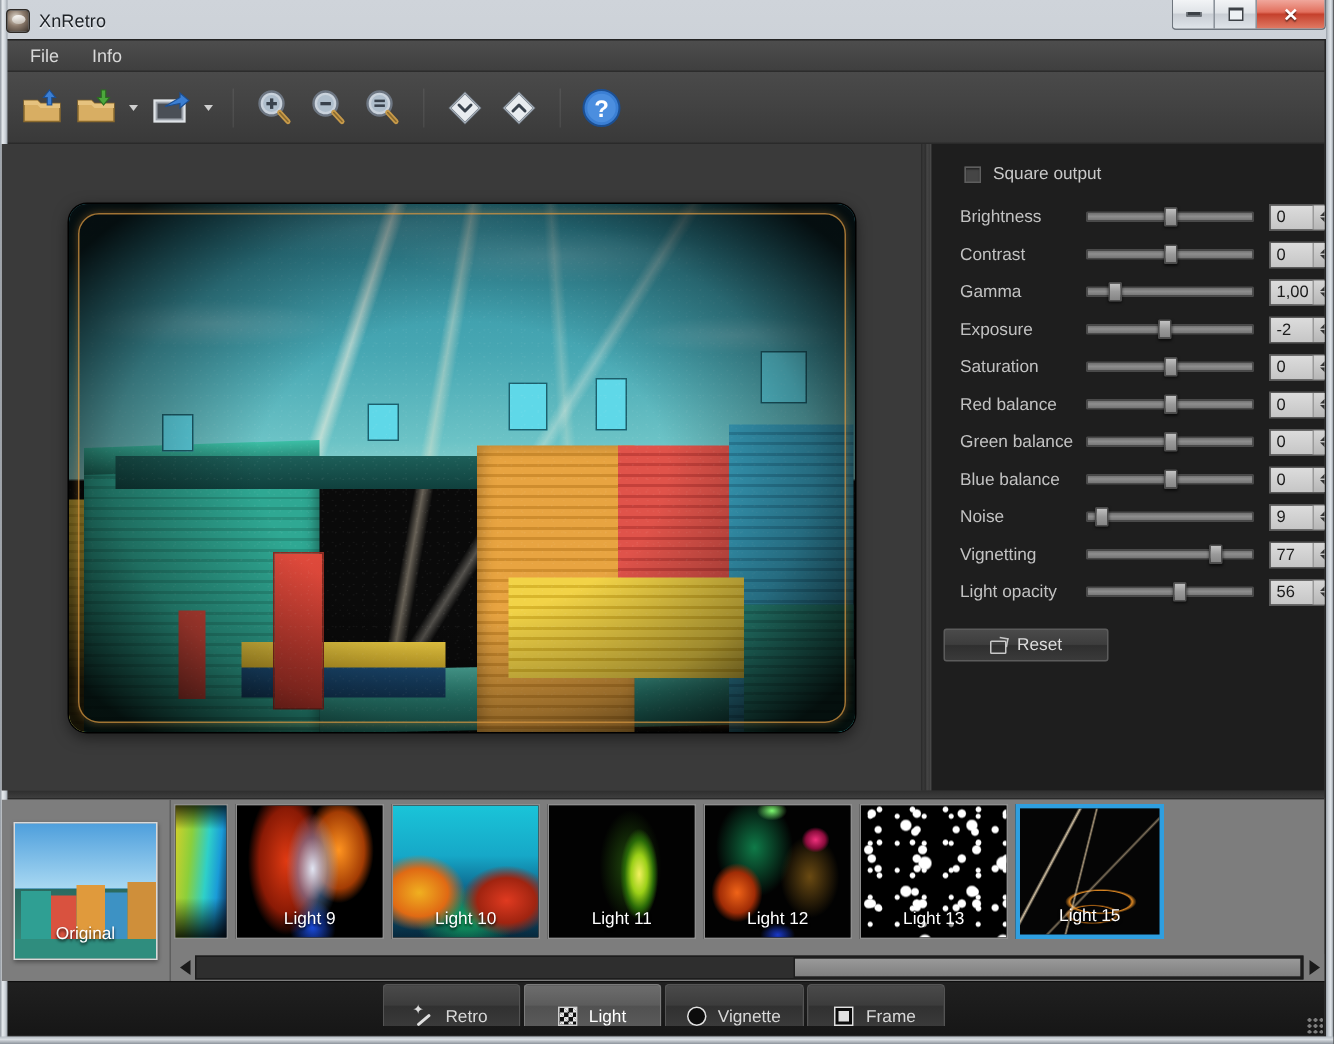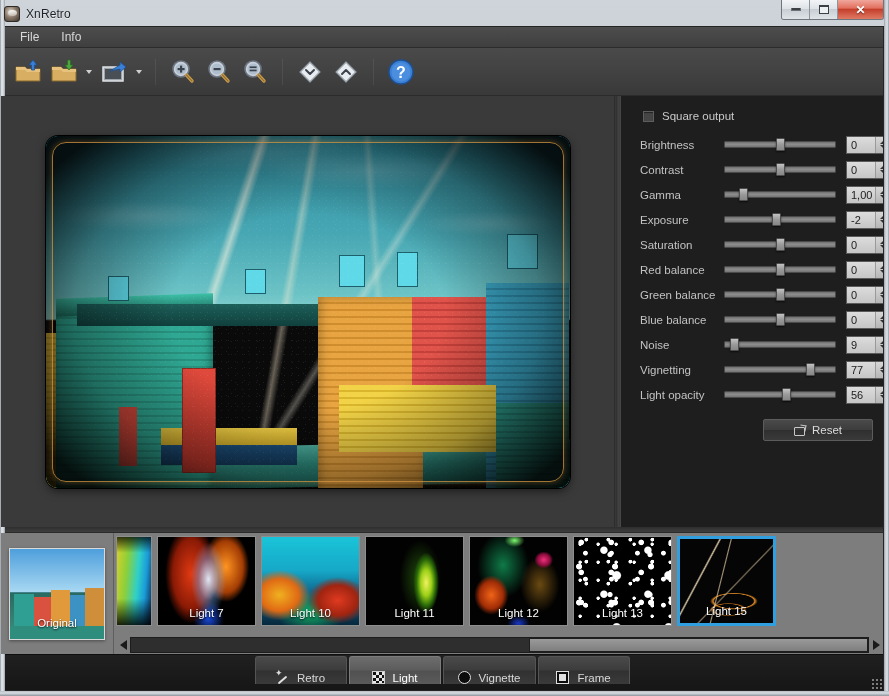--- a/index.html
+++ b/index.html
@@ -276,21 +276,21 @@
   .spinarrows {
     width:16px; flex:0 0 16px;
     display:flex; flex-direction:column; align-items:center; justify-content:center; gap:1px;
     background: linear-gradient(180deg,#d6d6d6,#b6b6b6);
     border-left:1px solid #9a9a9a;
   }
   .spinarrows i { width:0;height:0;border-left:4px solid transparent;border-right:4px solid transparent; display:block; }
   .spinarrows i.up { border-bottom:4px solid #333; }
   .spinarrows i.dn { border-top:4px solid #333; }
 
-  .reset-wrap { display:flex; justify-content:flex-end; margin-top: 12px; }
+  .reset-wrap { display:flex; justify-content:flex-start; margin-top: 12px; }
   .reset-btn {
     width: 110px; height: 22px; display:flex; align-items:center; justify-content:center; gap:6px;
     background: linear-gradient(180deg,#4a4a4a 0%,#3d3d3d 48%,#2f2f2f 52%,#3a3a3a 100%);
     border:1px solid #5c5c5c; border-radius:2px;
     font-size:11.5px; color:#dcdcdc;
   }
   .reset-icon {
     width:12px; height:11px; position:relative; flex:0 0 12px;
   }
   .reset-icon::before {
@@ -793,21 +793,21 @@
             <span class="thumb-label"></span>
           </div>
 
           <div class="thumb">
             <span class="tfill" style="background:#000;
               background-image:
                 radial-gradient(ellipse 26% 60% at 52% 48%, rgba(230,240,255,.95) 0%, rgba(120,180,255,.4) 40%, transparent 70%),
                 radial-gradient(ellipse 34% 72% at 34% 42%, #e03a12 0%, #8a1a05 55%, transparent 78%),
                 radial-gradient(ellipse 30% 50% at 70% 34%, #ff9420 0%, #a33c04 58%, transparent 80%),
                 radial-gradient(ellipse 22% 28% at 52% 92%, #1a4ce0 0%, transparent 72%);"></span>
-            <span class="thumb-label">Light 7</span>
+            <span class="thumb-label">Light 9</span>
           </div>
 
           <div class="thumb">
             <span class="tfill" style="background:
               radial-gradient(ellipse 44% 40% at 18% 66%, #f0b020 0%, #e06a14 45%, transparent 72%),
               radial-gradient(ellipse 40% 34% at 78% 72%, #e03a20 0%, #a02410 50%, transparent 78%),
               radial-gradient(ellipse 50% 36% at 50% 86%, #12a860 0%, transparent 70%),
               linear-gradient(180deg,#1ac4d8 0%,#16a8c8 38%,#0e6a90 62%,#07283c 100%);"></span>
             <span class="thumb-label">Light 10</span>
           </div>

